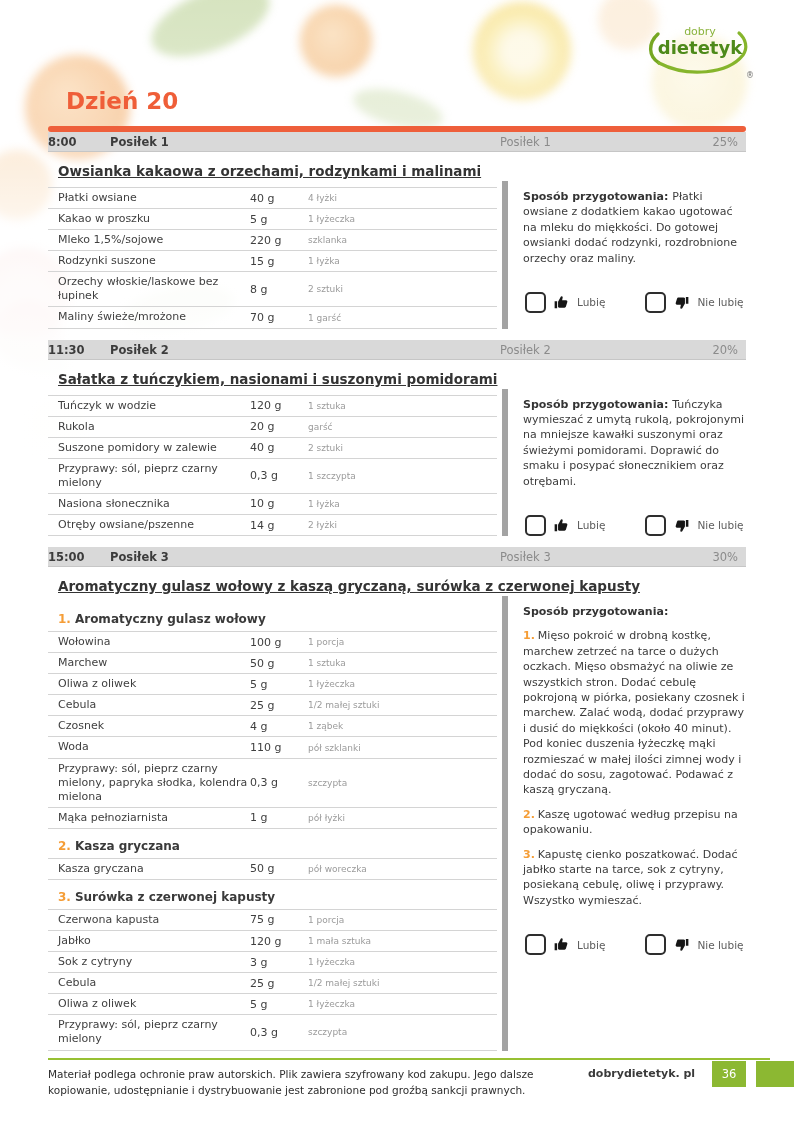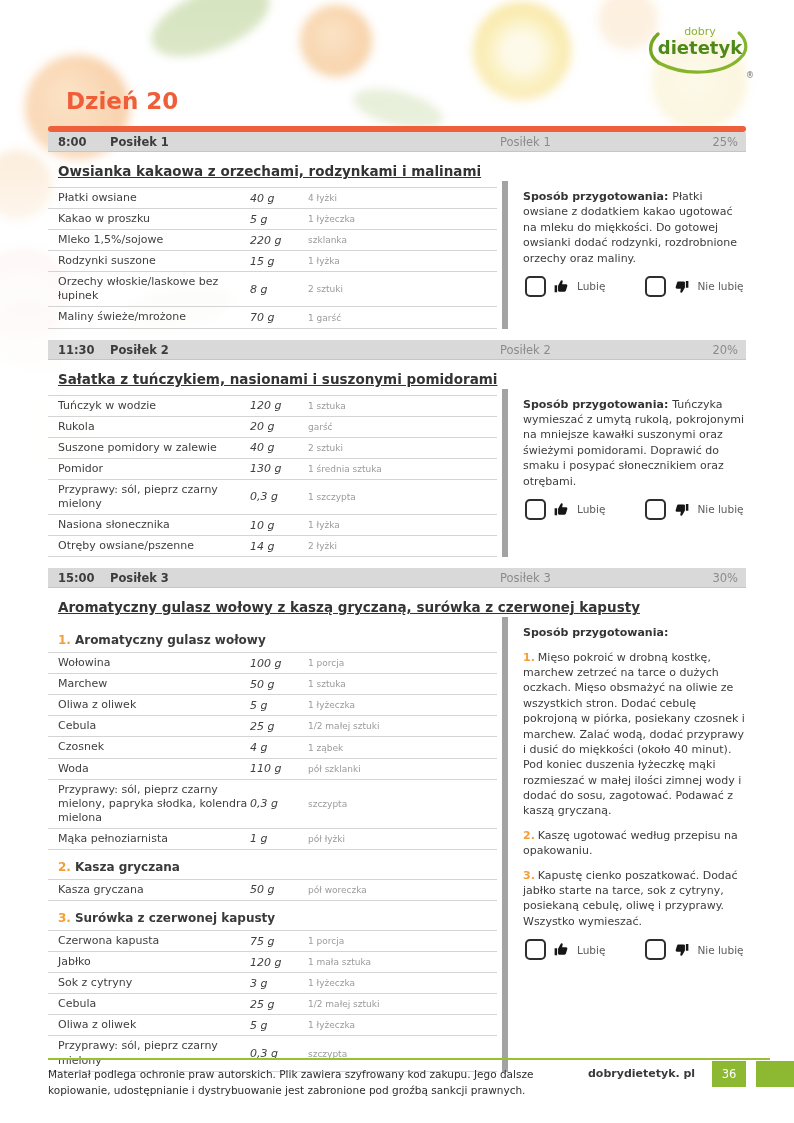--- a/index.html
+++ b/index.html
@@ -32,45 +32,45 @@
   .logo { position:absolute; top:16px; right:36px; width:116px; height:70px; z-index:2; }
 
   
   .content { position:relative; z-index:1; margin:0 48px; width:698px; }
   .day-title { margin:88px 0 12px 18px; font-size:23px; font-weight:bold; color:#ef5e38; }
   .orange-bar { height:6px; border-radius:3px; background:#ee5f3b; }
 
   .meal + .meal { margin-top:11px; }
   .meal-header { position:relative; height:20px; line-height:20px; background:#d9d9d9;
                  border-bottom:1px solid #c6c6c6; font-size:11.5px; }
-  .mh-time { display:inline-block; width:62px; padding-left:10px; color:#3c3c3c; font-weight:600; }
+  .mh-time { display:inline-block; width:62px; color:#3c3c3c; font-weight:600; }
   .mh-name { color:#3c3c3c; font-weight:600; }
   .mh-name-right { position:absolute; left:452px; color:#8b8b8b; }
   .mh-percent { position:absolute; right:8px; color:#8b8b8b; }
 
   .meal-title { margin:11px 0 0 10px; font-size:13.5px; font-weight:bold; color:#343434;text-decoration:underline; }
 
   .meal-body { display:flex; margin-top:2px; }
   .meal-left { width:449px; flex:0 0 449px; padding-top:6px; }
   .meal-right { flex:1; margin-left:5px; border-left:6px solid #a3a3a3; padding:8px 0 0 15px; }
 
   .sub-heading { margin:10px 0 5px 10px; font-size:12px; font-weight:bold; color:#3a3a3a; }
   .sub-num { color:#f59d36; margin-right:4px; }
   .ing-table { border-top:1px solid #d4d4d4; }
   .t-row { display:flex; align-items:center; padding:3px 0 3px 10px; min-height:20px;
            border-bottom:1px solid #d4d4d4; }
   .t-name { width:192px; font-size:11px; color:#3f3f3f; line-height:1.28; }
-  .t-amount { width:58px; font-size:11px; color:#3f3f3f;font-style:italic; }
+  .t-amount { width:58px; font-size:11px; color:#3f3f3f; }
   .t-measure { flex:1; font-size:9px; color:#9b9b9b; }
 
   .prep-para { font-size:11px; line-height:1.4; color:#3c3c3c; margin-bottom:9px; }
   .prep-label { font-weight:bold; color:#343434; margin-right:4px; }
   .prep-num { color:#f59d36; font-weight:bold; margin-right:3px; }
 
-  .likes { display:flex; gap:40px; margin-top:10px; padding-left:2px; }
+  .likes { display:flex; gap:40px; margin-top:26px; padding-left:2px; }
   .like { display:flex; align-items:center; gap:8px; }
   .cb { width:21px; height:21px; border:2px solid #2e2e2e; border-radius:5px; background:#fff; cursor:pointer; }
   .thumb { width:15px; height:15px; fill:#161616; }
   .thumb.down { transform:rotate(180deg); }
   .like-label { font-size:10.5px; color:#5c5c5c; }
 
   
   .footer-line { position:absolute; left:48px; top:1058px; width:722px; height:2px; background:#97c032; z-index:1; }
   .footer-text { position:absolute; left:48px; top:1066px; width:540px; font-size:10.5px;
                  line-height:1.55; color:#2e2e2e; z-index:1; }
@@ -204,25 +204,20 @@
     <div class="t-name">Rukola</div>
     <div class="t-amount">20 g</div>
     <div class="t-measure">garść</div>
   </div>
                   <div class="t-row">
     <div class="t-name">Suszone pomidory w zalewie</div>
     <div class="t-amount">40 g</div>
     <div class="t-measure">2 sztuki</div>
   </div>
                   <div class="t-row">
-    <div class="t-name">Pomidor</div>
-    <div class="t-amount">130 g</div>
-    <div class="t-measure">1 średnia sztuka</div>
-  </div>
-                  <div class="t-row">
     <div class="t-name">Przyprawy: sól, pieprz czarny mielony</div>
     <div class="t-amount">0,3 g</div>
     <div class="t-measure">1 szczypta</div>
   </div>
                   <div class="t-row">
     <div class="t-name">Nasiona słonecznika</div>
     <div class="t-amount">10 g</div>
     <div class="t-measure">1 łyżka</div>
   </div>
                   <div class="t-row">

